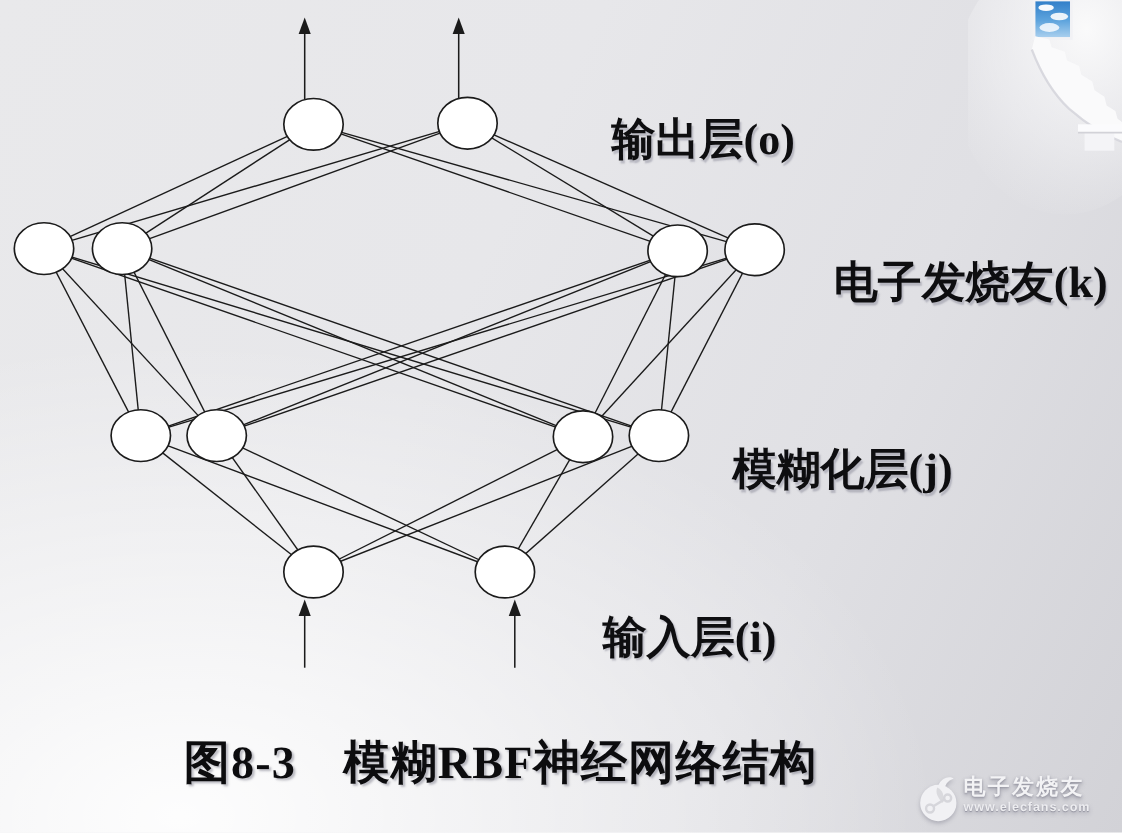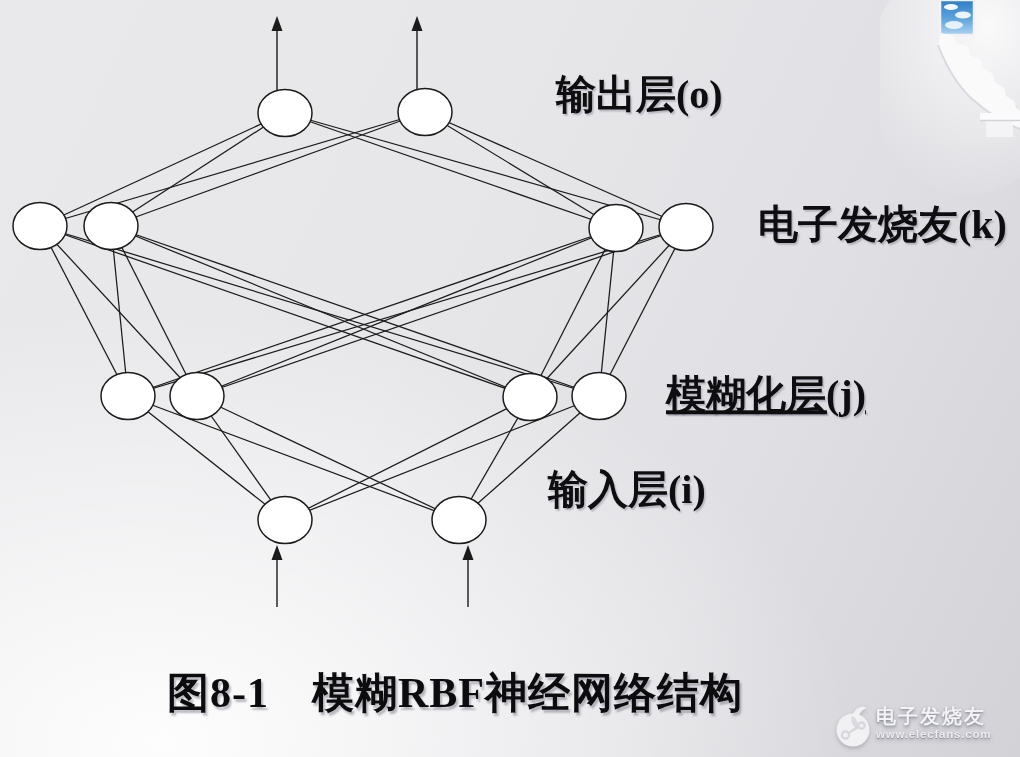--- a/index.html
+++ b/index.html
@@ -9,20 +9,21 @@
     background:
       radial-gradient(130% 110% at 16% 98%, rgba(255,255,255,.92) 0%, rgba(255,255,255,0) 52%),
       linear-gradient(115deg,#e9e9eb 0%,#e7e7ea 40%,#e0e0e4 70%,#d2d2d7 100%);
   }
   #network-svg{position:absolute;left:0;top:0;}
   .layer-label{
     position:absolute;transform:translateY(-54%);
     font-family:"Liberation Serif","DejaVu Serif",serif;
     font-weight:700;font-size:40px;color:#0e0e10;white-space:nowrap;
     text-shadow:1.5px 2px 1.5px rgba(100,100,120,.35);
+    margin-top:32px;
   }
   .figure-caption{
     position:absolute;left:167px;top:693px;transform:translateY(-50%);
     font-family:"Liberation Serif","DejaVu Serif",serif;
     font-weight:700;font-size:42px;color:#0c0c0e;white-space:nowrap;letter-spacing:1px;
     text-shadow:2px 2.5px 2px rgba(70,70,90,.35);
   }
   .stairs{position:absolute;top:0;right:0;width:140px;height:215px;}
   .watermark{position:absolute;left:833px;top:700px;width:150px;height:52px;
     filter:drop-shadow(0 2px 2px rgba(120,120,135,.45));}
@@ -125,24 +126,24 @@
       <line x1="417" y1="90" x2="417" y2="28" stroke="#1b1b1b" stroke-width="1.4"></line>
       <polygon points="417,16 411.5,31 422.5,31" fill="#1b1b1b"></polygon>
       <line x1="277" y1="607" x2="277" y2="558" stroke="#1b1b1b" stroke-width="1.4"></line>
       <polygon points="277,545 271.5,560 282.5,560" fill="#1b1b1b"></polygon>
       <line x1="468" y1="607" x2="468" y2="558" stroke="#1b1b1b" stroke-width="1.4"></line>
       <polygon points="468,545 462.5,560 473.5,560" fill="#1b1b1b"></polygon>
     </svg>
 
   <div class="layer-label" style="left: 556px; top: 97px;">输出层(o)</div>
   <div class="layer-label" style="left: 758px; top: 227px;">电子发烧友(k)</div>
-  <div class="layer-label" style="left: 666px; top: 397px; text-decoration: underline;">模糊化层(j)</div>
-  <div class="layer-label" style="left: 548px; top: 492px;">输入层(i)</div>
+  <div class="layer-label" style="left: 666px; top: 397px;">模糊化层(j)</div>
+  <div class="layer-label" style="left: 548px; top: 549px;">输入层(i)</div>
 
-  <div class="figure-caption">图8-1　模糊RBF神经网络结构</div>
+  <div class="figure-caption">图8-3　模糊RBF神经网络结构</div>
 
   <div class="watermark">
     <svg class="wm-logo" width="42" height="46" viewBox="0 0 42 46">
       <circle cx="20" cy="27" r="16.5" fill="#f1f1f4"></circle>
       <path d="M20,11 C23,4 30,2 34,5 C30,6 27,9 26,13 Z" fill="#f1f1f4"></path>
       <path d="M19,13 C24,15 26,21 24,27 C20,23 17,18 19,13 Z" fill="#dadade"></path>
       <circle cx="12.5" cy="32" r="3.6" fill="none" stroke="#d6d6db" stroke-width="2.2"></circle>
       <line x1="15.5" y1="30" x2="26" y2="23.5" stroke="#d6d6db" stroke-width="2.2"></line>
       <circle cx="28.5" cy="22.5" r="3.2" fill="none" stroke="#d6d6db" stroke-width="2.2"></circle>
     </svg>

